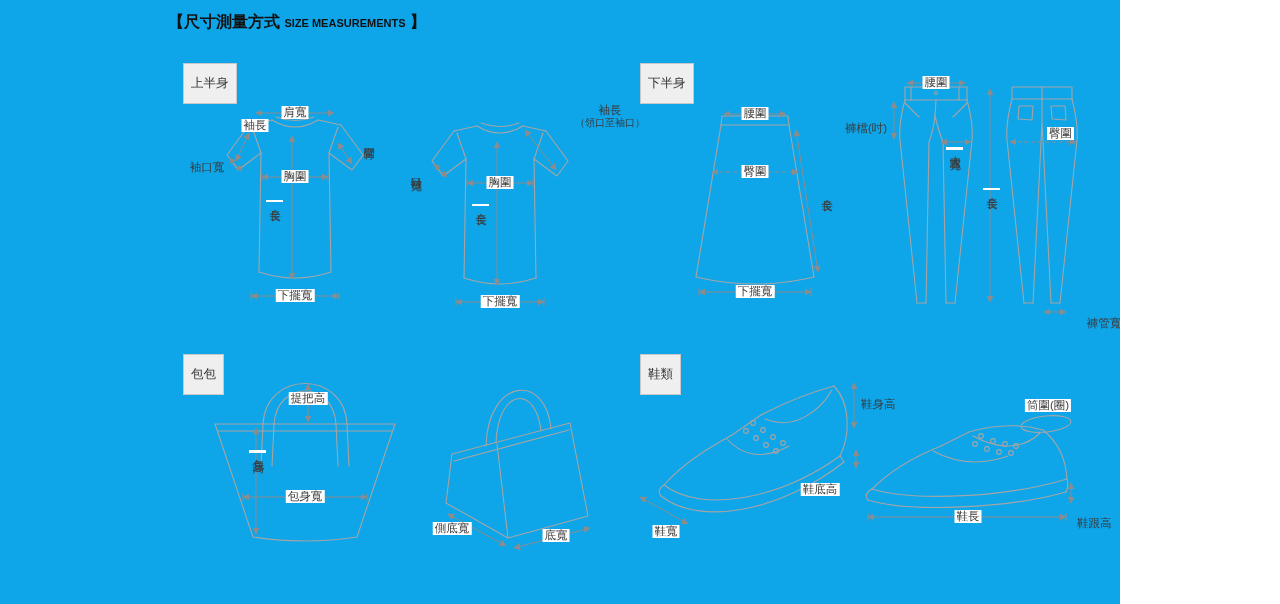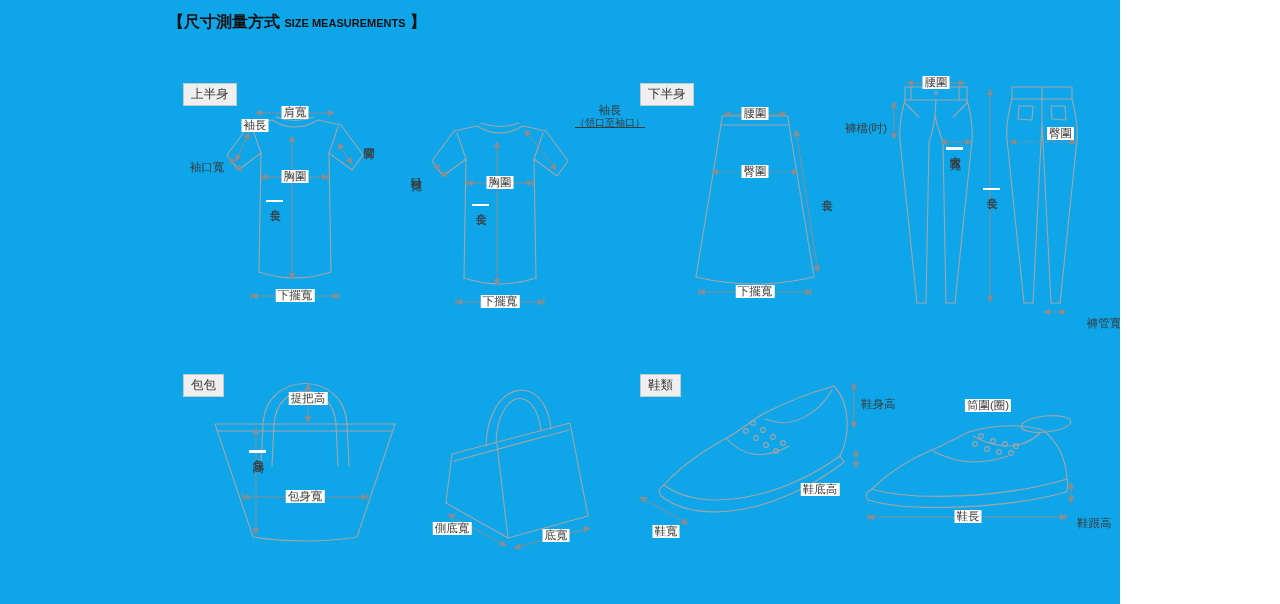--- a/index.html
+++ b/index.html
@@ -7,23 +7,23 @@
           font-family:"Liberation Sans",sans-serif;}
   svg{position:absolute;left:0;top:0;}
   .d{fill:none;stroke:#a5a5a5;stroke-width:1.1;stroke-linecap:round;stroke-linejoin:round;}
   .m{fill:none;stroke:#8c8c8c;stroke-width:1;marker-start:url(#arr);marker-end:url(#arr);}
   .t{stroke:#8c8c8c;stroke-width:1;}
   .dash{stroke-dasharray:4,3;}
   .lbl{position:absolute;font-size:11.5px;color:#3a3a3a;white-space:nowrap;line-height:1.15;}
   .c{transform:translateX(-50%);text-align:right;}
   .bg{background:#fff;padding:0 2px;}
   .v{writing-mode:vertical-rl;text-orientation:upright;letter-spacing:1px;}
-  .small{display:block;font-size:10px;text-decoration:underline;}
-  .tag{position:absolute;border:1px solid #c8c8c8;background:#efefef;padding:2px 7px;
-       font-size:12.5px;color:#333;margin-top:20px;}
+  .small{display:block;font-size:10px;}
+  .tag{position:absolute;border:1px solid #c8c8c8;background:#efefef;padding:11px 7px;
+       font-size:12.5px;color:#333;}
   .title{position:absolute;left:168px;top:12px;font-weight:bold;color:#111;}
   .t-cjk{font-size:16px;}
   .t-en{font-size:11px;}
 </style>
 </head>
 <body>
 
 <div id="canvas">
 
   <svg width="1280" height="604" viewBox="0 0 1280 604">
@@ -236,17 +236,17 @@
 
   <span class="lbl c bg" style="left:308px;top:392px">提把高</span>
   <span class="lbl v bg" style="left:249px;top:450px">包身高</span>
   <span class="lbl c bg" style="left:305px;top:490px">包身寬</span>
   <span class="lbl c bg" style="left:452px;top:522px">側底寬</span>
   <span class="lbl c bg" style="left:556px;top:529px">底寬</span>
 
   <span class="lbl" style="left:861px;top:398px">鞋身高</span>
   <span class="lbl c bg" style="left:820px;top:483px">鞋底高</span>
   <span class="lbl c bg" style="left:666px;top:525px">鞋寬</span>
-  <span class="lbl c bg" style="left:988px;top:399px">筒圍(圈)</span>
+  <span class="lbl c bg" style="left:1048px;top:399px">筒圍(圈)</span>
   <span class="lbl" style="left:1077px;top:517px">鞋跟高</span>
   <span class="lbl c bg" style="left:968px;top:510px">鞋長</span>
 
 </div>
 
 </body></html>

